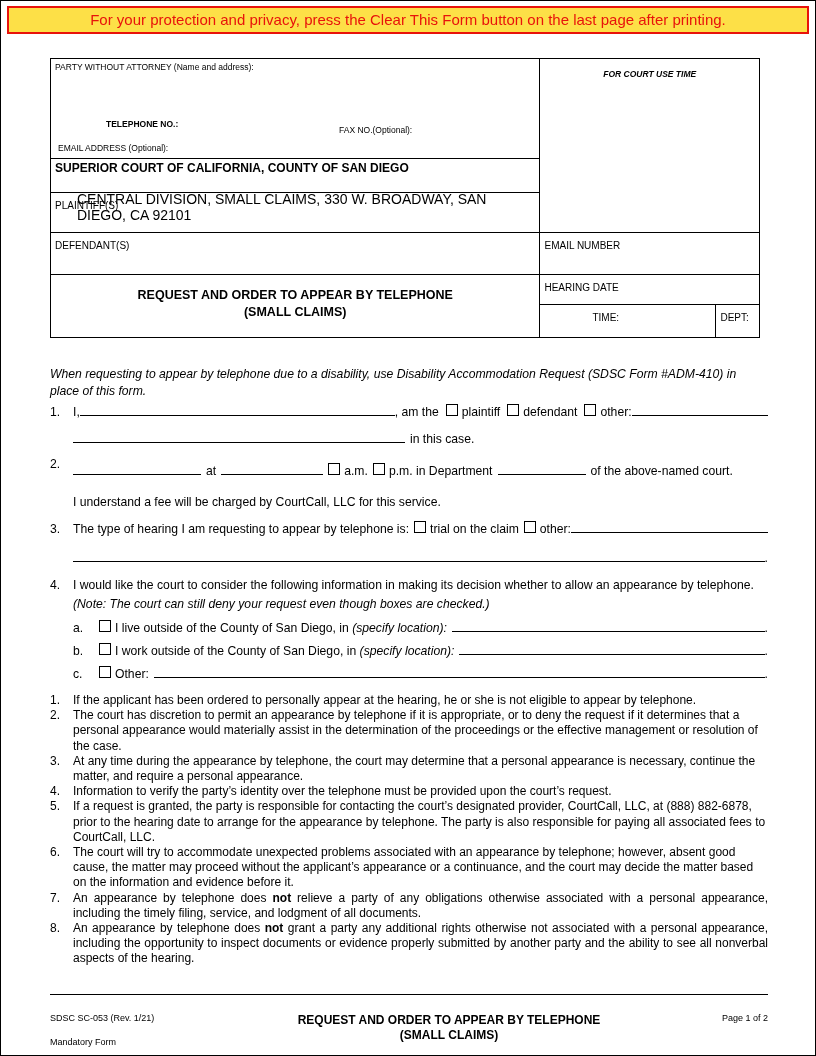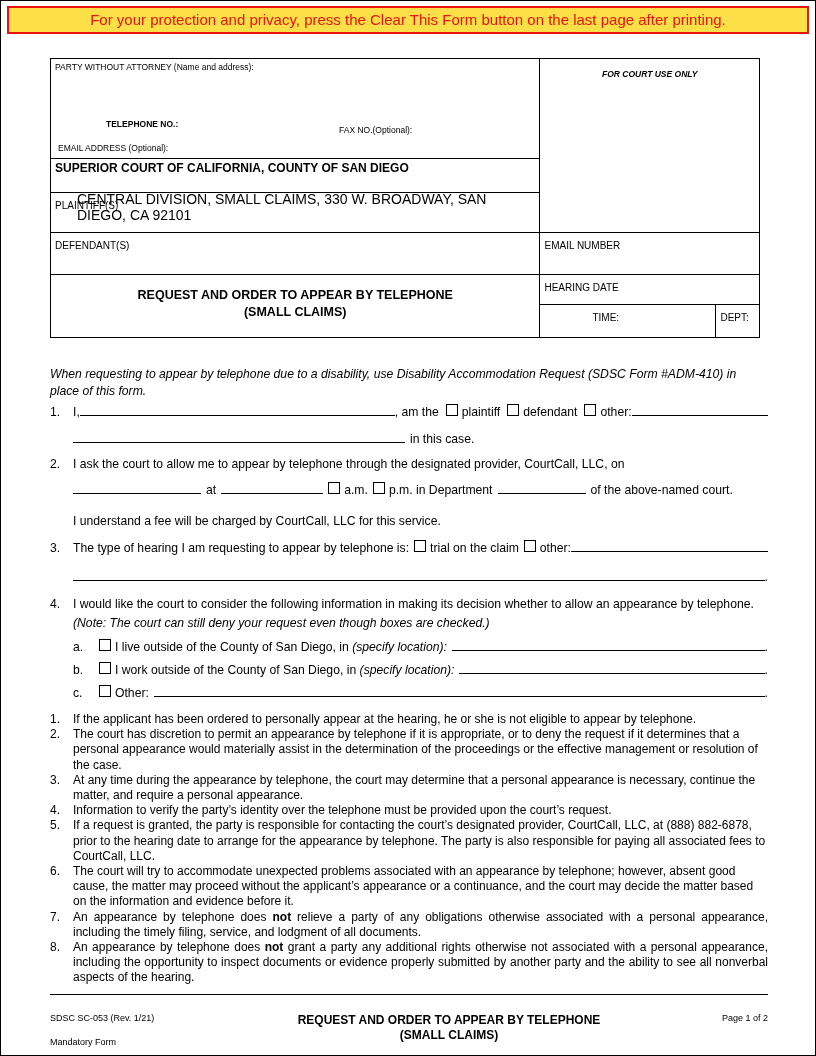--- a/index.html
+++ b/index.html
@@ -112,21 +112,21 @@
         <div class="hbox defendant-box">
           <span class="lbl10">DEFENDANT(S)</span>
         </div>
         <div class="hbox title-box">
           <div>REQUEST AND ORDER TO APPEAR BY TELEPHONE</div>
           <div>(SMALL CLAIMS)</div>
         </div>
       </div>
       <div class="col-right">
         <div class="hbox court-use-box">
-          <span class="lab">FOR COURT USE ONLY</span>
+          <span class="lab">FOR COURT USE TIME</span>
         </div>
         <div class="hbox case-box">
           <span class="lbl10">EMAIL NUMBER</span>
         </div>
         <div class="hbox hearing-box">
           <span class="lbl10">HEARING DATE</span>
         </div>
         <div class="hbox timedept">
           <div class="time-cell">
             <span class="lbl10">TIME:</span>
@@ -158,21 +158,20 @@
         <div class="fline l2">
           <span class="blank" style="width:332px"></span>
             <span class="ml">in this case.</span>
         </div>
       </div>
     </div>
 
     <div class="item i2">
       <span class="num">2.</span>
       <div class="ibody">
-        <div class="para">I ask the court to allow me to appear by telephone through the designated provider, CourtCall, LLC, on</div>
         <div class="fline l2">
           <span class="blank" style="width:128px"></span>
             <span class="ml mr">at</span>
             <span class="blank mr" style="width:102px"></span>
           <span class="cb"></span>
             <span class="mr">a.m.</span>
           <span class="cb"></span>
             <span class="mr">p.m. in Department</span>
           <span class="blank mr" style="width:88px"></span>
             <span>of the above-named court.</span>

